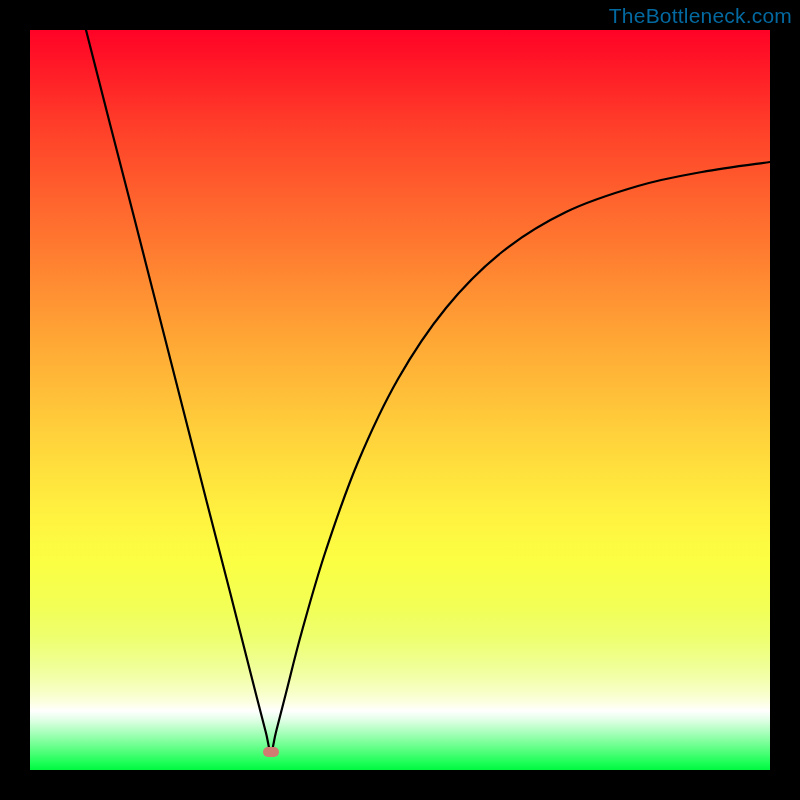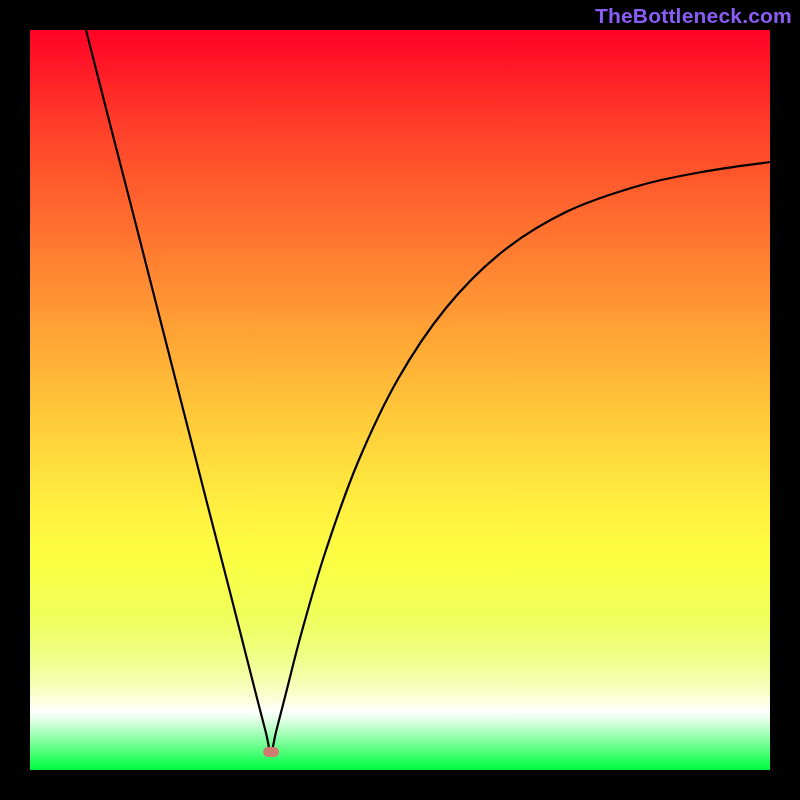--- a/index.html
+++ b/index.html
@@ -67,24 +67,24 @@
     width: 16px;
     height: 10px;
     border-radius: 5px / 5px;
     background: #cf7b72;
     transform: translate(-50%, -50%);
   }
   .watermark {
     position: absolute;
     top: 4px;
     right: 8px;
-    color: #8b5cf6;
+    color: #0369a1;
     font-size: 21px;
     letter-spacing: 0.2px;
-    font-weight: 700;
+    font-weight: 400;
     user-select: none;
   }
 </style>
 </head>
 <body>
 
 <div class="frame">
 
   <div class="watermark">TheBottleneck.com</div>
 

